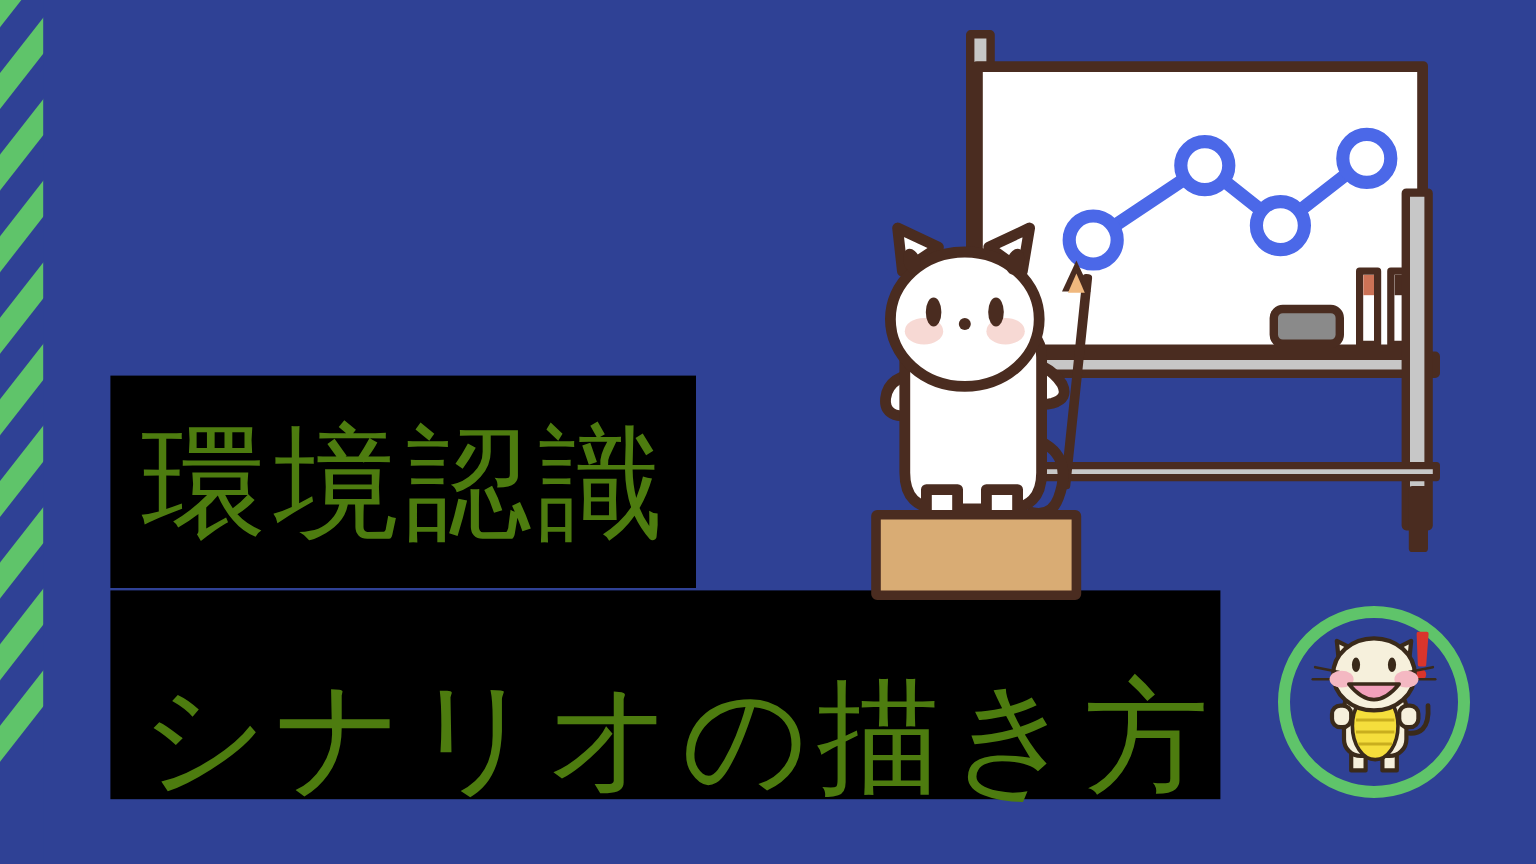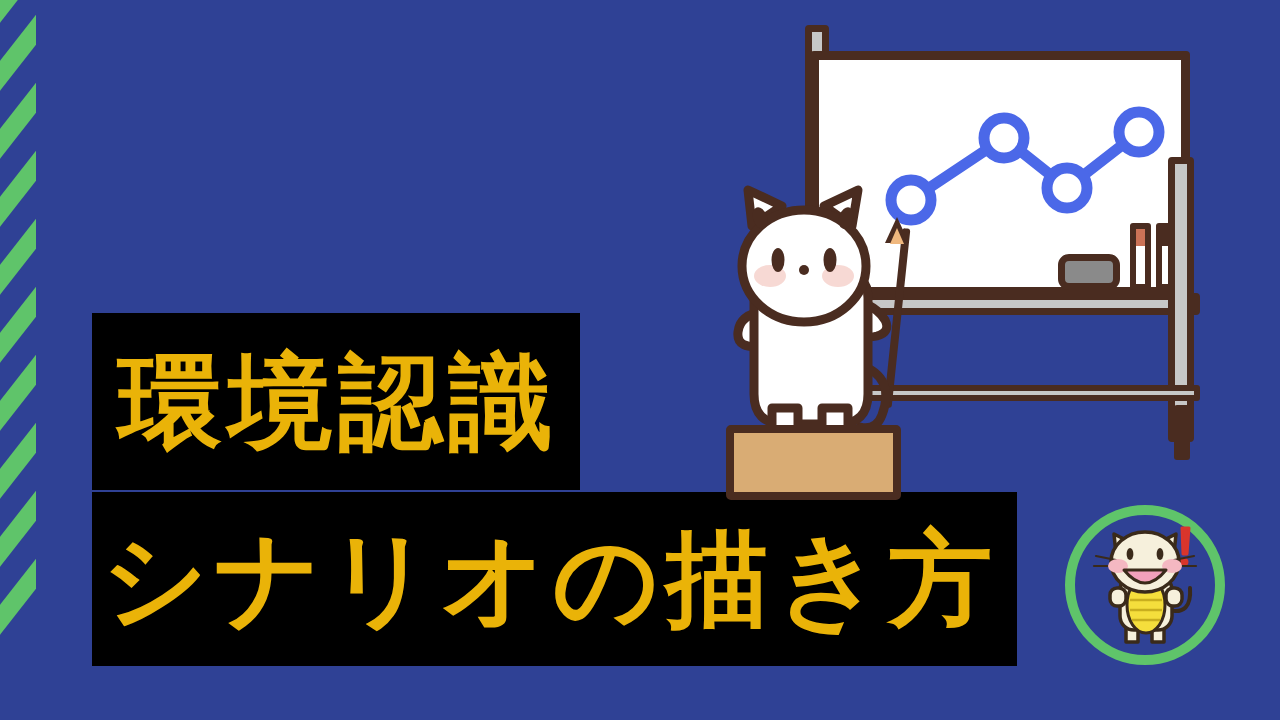--- a/index.html
+++ b/index.html
@@ -49,25 +49,26 @@
     top: 313px;
     width: 488px;
     height: 177px;
     padding-left: 26px;
   }
   #title-box-2 {
     left: 92px;
     top: 492px;
     width: 925px;
     height: 174px;
-    padding-left: 10px;
+    padding-left: 25px;
+    align-items: flex-end;
   }
   .title-text {
-    color: #eab308;
-    font-weight: 700;
+    color: #4d7c0f;
+    font-weight: 400;
     letter-spacing: 0.06em;
     line-height: 1;
     white-space: nowrap;
     font-family: "DejaVu Sans", "Liberation Sans", sans-serif;
   }
   #title-line-1 { font-size: 104px; }
   #title-line-2 { font-size: 104px; }
 
   
   .illustration {

